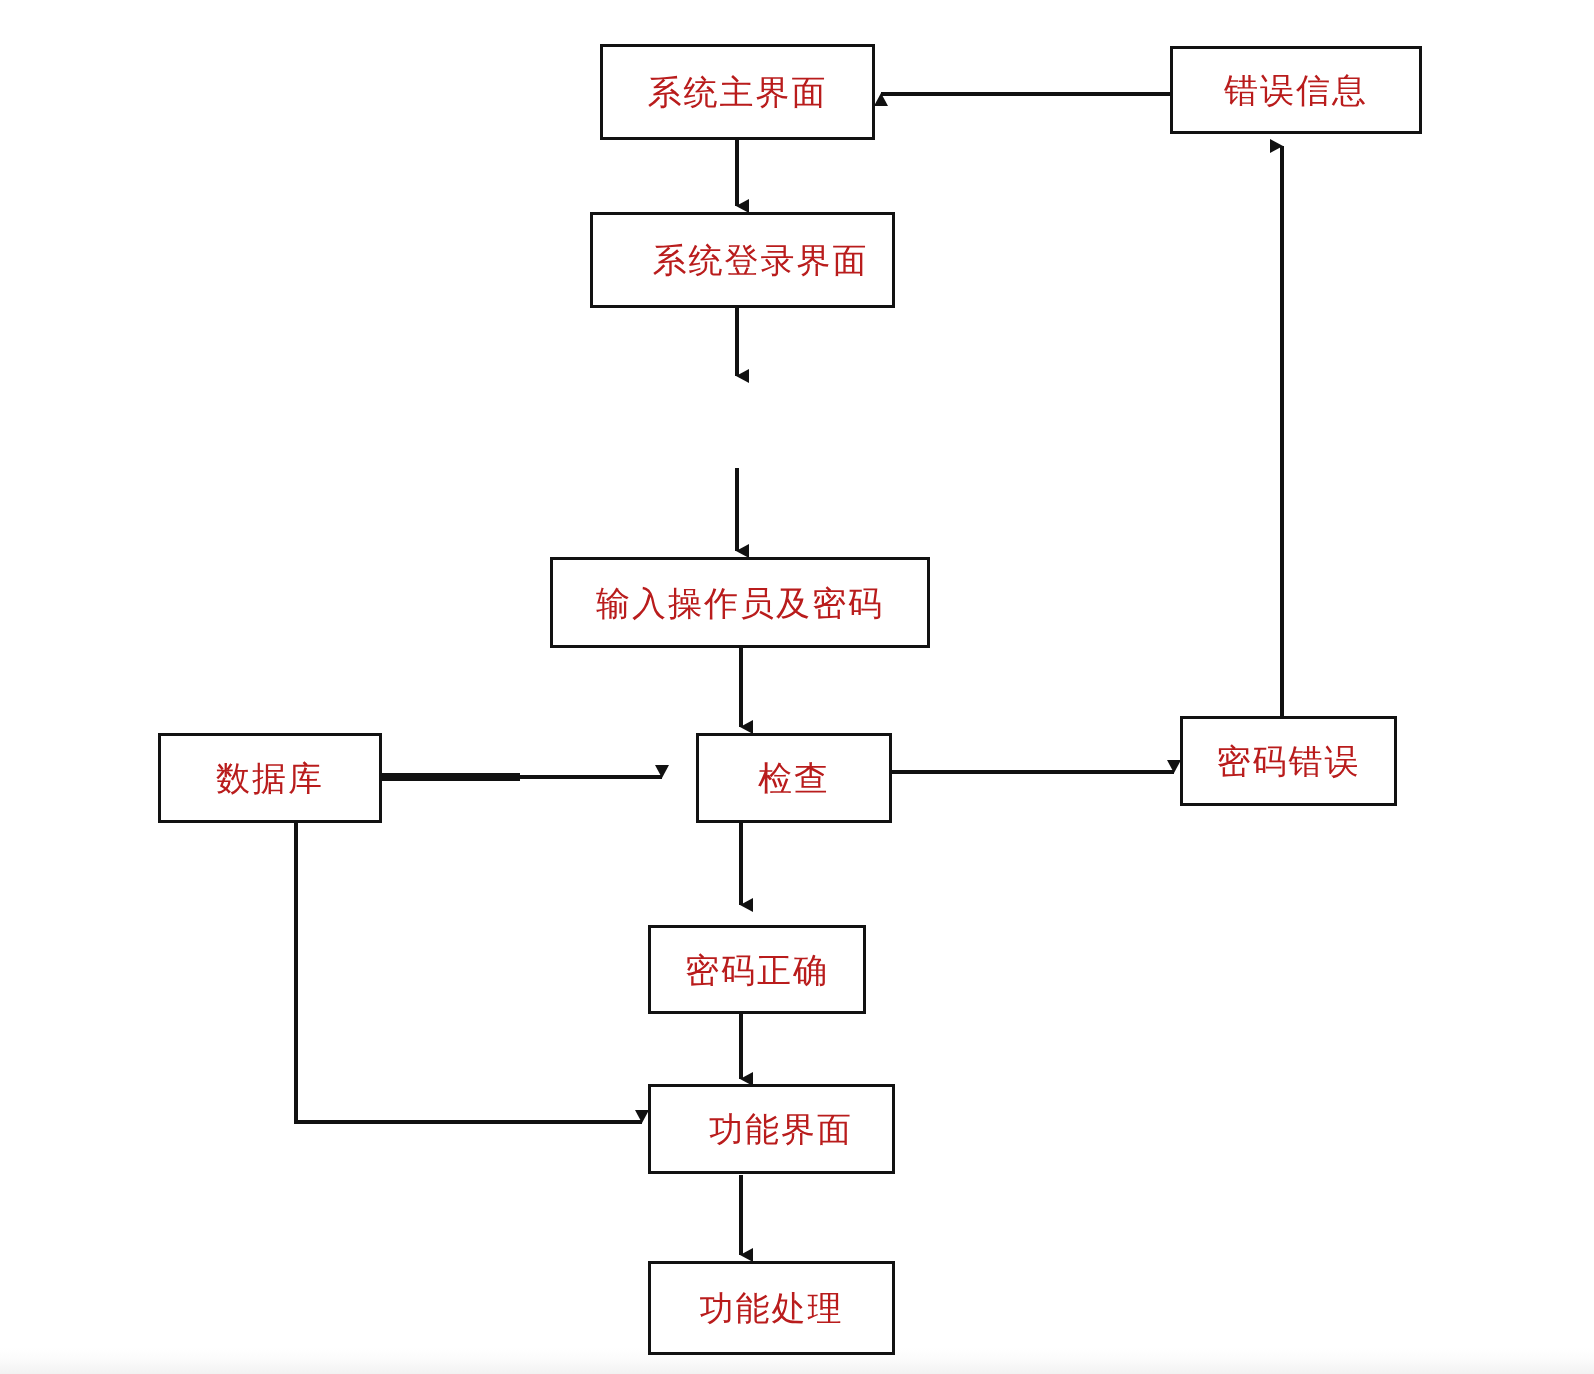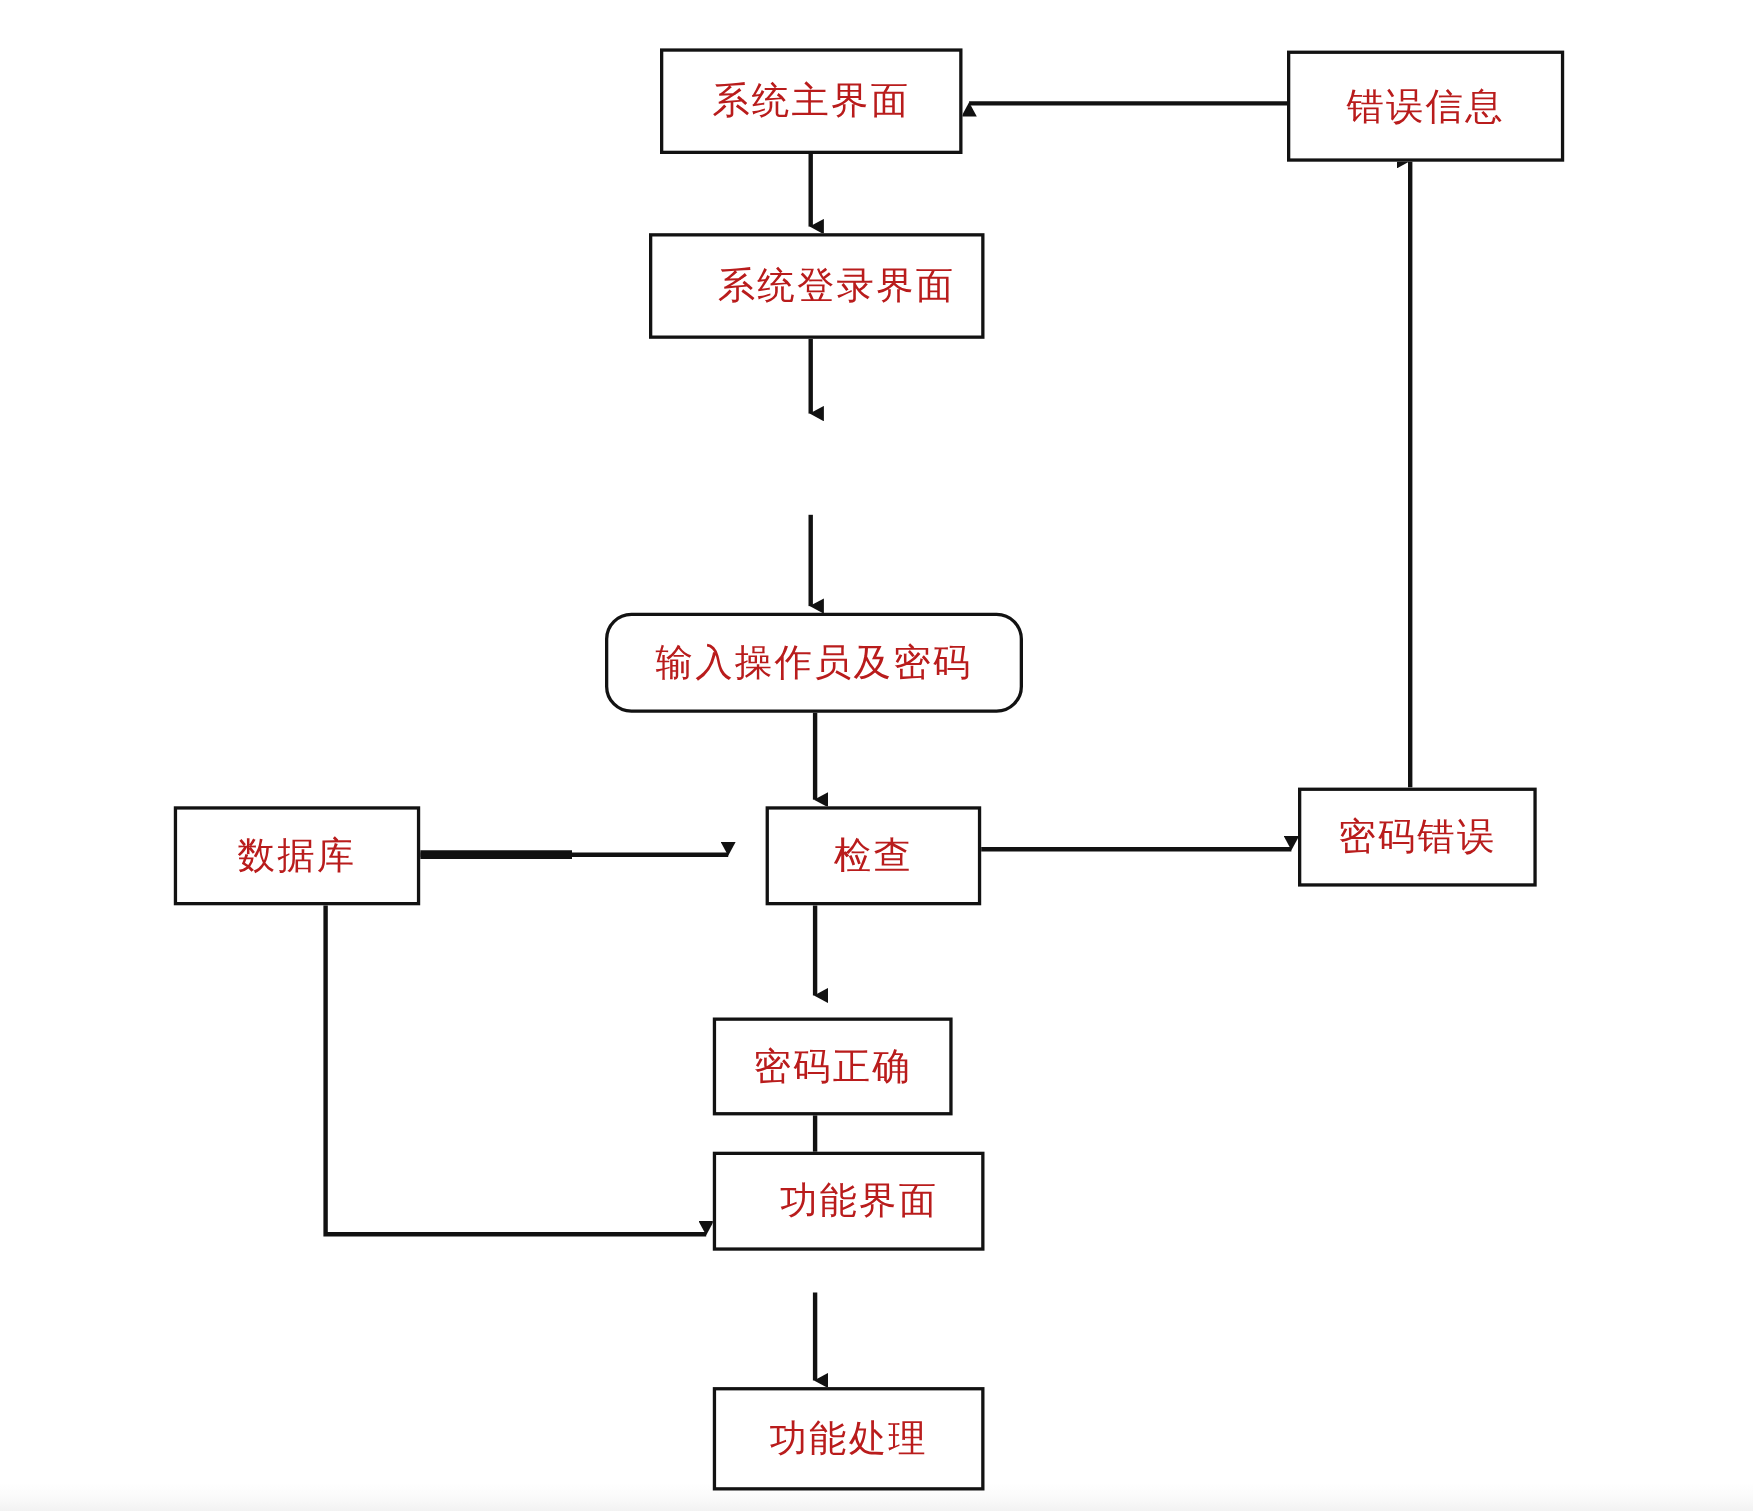--- a/index.html
+++ b/index.html
@@ -123,50 +123,50 @@
 
     <g>
       <line x1="741" y1="1175" x2="741" y2="1255" stroke="#111111" stroke-width="4" marker-end="url(#arrow-down)"></line>
     </g>
   </svg>
 
   <div class="node-box" style="left:600px; top:44px; width:275px; height:96px;">
     <span class="node-label">系统主界面</span>
   </div>
 
-  <div class="node-box" style="left:1170px; top:46px; width:252px; height:101px;">
+  <div class="node-box" style="left:1170px; top:46px; width:252px; height:88px;">
     <span class="node-label">错误信息</span>
   </div>
 
   <div class="node-box" style="left:590px; top:212px; width:305px; height:96px;padding-left:36px;">
     <span class="node-label">系统登录界面</span>
   </div>
 
 
-  <div class="node-box" style="left:550px; top:557px; width:380px; height:91px;border-radius:24px;">
+  <div class="node-box" style="left:550px; top:557px; width:380px; height:91px;">
     <span class="node-label">输入操作员及密码</span>
   </div>
 
   <div class="node-box" style="left:158px; top:733px; width:224px; height:90px;">
     <span class="node-label">数据库</span>
   </div>
 
   <div class="node-box" style="left:668px; top:733px; width:196px; height:90px;margin-left:28px;">
     <span class="node-label">检查</span>
   </div>
 
   <div class="node-box" style="left:1180px; top:716px; width:217px; height:90px;">
     <span class="node-label">密码错误</span>
   </div>
 
   <div class="node-box" style="left:648px; top:911px; width:218px; height:89px;margin-top:14px;">
     <span class="node-label">密码正确</span>
   </div>
 
-  <div class="node-box" style="left:648px; top:1047px; width:247px; height:90px;padding-left:19px;">
+  <div class="node-box" style="left:648px; top:1084px; width:247px; height:90px;padding-left:19px;">
     <span class="node-label">功能界面</span>
   </div>
 
   <div class="node-box" style="left:648px; top:1261px; width:247px; height:94px;">
     <span class="node-label">功能处理</span>
   </div>
 
   <div class="bottom-fade"></div>
 
 </div>

